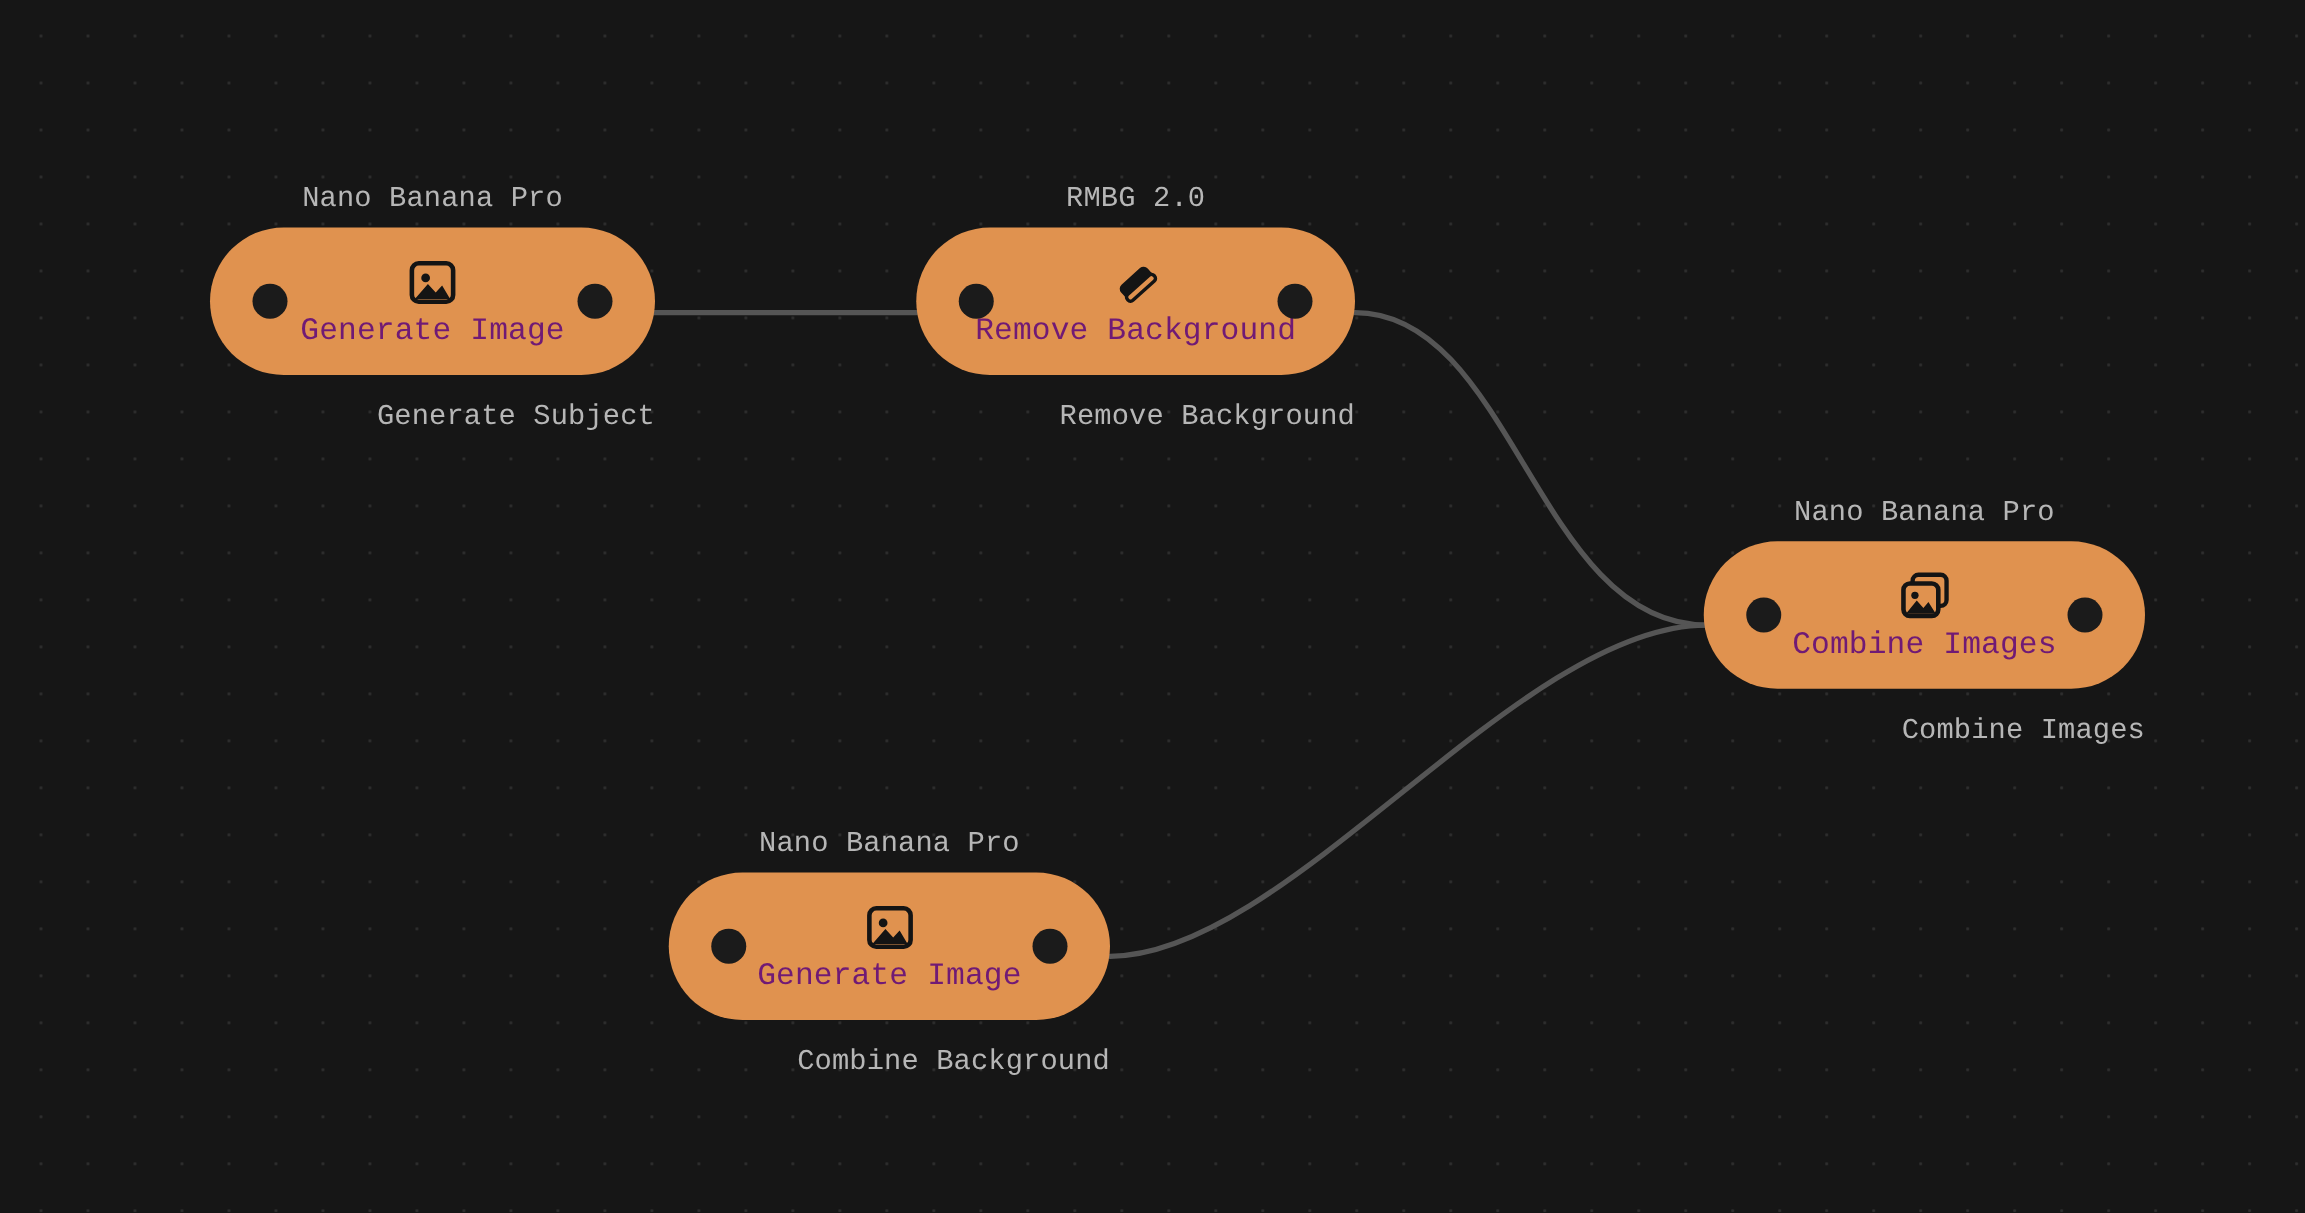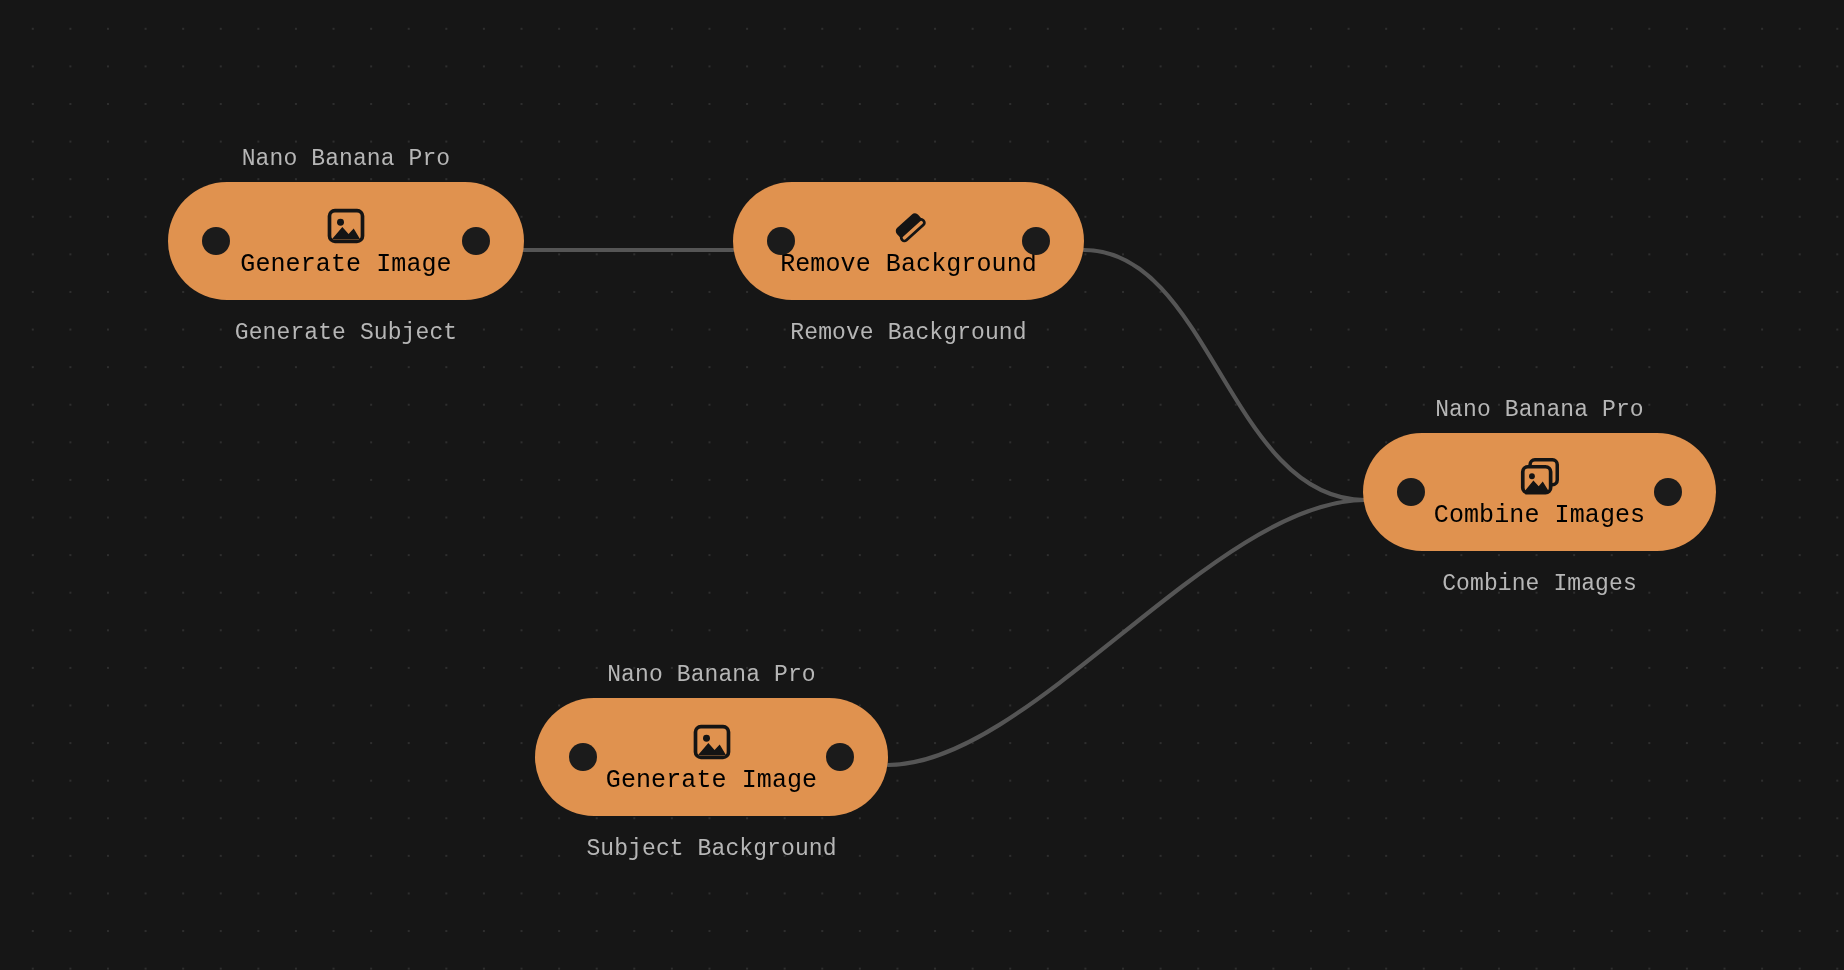--- a/index.html
+++ b/index.html
@@ -26,21 +26,21 @@
     position:absolute; left:0; width:100%;
     text-align:center;
     color:#b6b6b6;
     font-size:23px;
     letter-spacing:.1px;
     white-space:nowrap;
     top:-36px;
   }
   .node-caption {
     position:absolute; left:0; width:100%;
-    text-align:center;
+    text-align:right;
     color:#b6b6b6;
     font-size:23px;
     letter-spacing:.1px;
     white-space:nowrap;
     bottom:-46px;
   }
   .node-body {
     position:relative;
     width:100%; height:100%;
     background:#e0924f;
@@ -49,21 +49,21 @@
     flex-direction:column;
     align-items:center;
     justify-content:center;
   }
   .node-icon {
     display:block;
     margin-bottom:2px;
     line-height:0;
   }
   .node-title {
-    color:#000000;
+    color:#701a75;
     font-size:25px;
     letter-spacing:.1px;
     white-space:nowrap;
   }
   .port {
     position:absolute;
     top:50%;
     width:28px; height:28px;
     margin-top:-14px;
     border-radius:50%;
@@ -94,20 +94,21 @@
           <circle cx="9" cy="10" r="1.9" fill="#141414"></circle>
           <path d="M4.3 19.2 L10 12.6 L13.4 16.4 L16.2 13.3 L19.7 19.2 Z" fill="#141414"></path>
         </svg>
       </span>
       <span class="node-title">Generate Image</span>
     </div>
     <div class="node-caption">Generate Subject</div>
   </div>
 
   <div class="node-wrap" style="left: 733px; top: 182px; width: 351px; height: 118px;">
+    <div class="node-header">RMBG 2.0</div>
     <div class="node-body">
       <span class="port in"></span>
       <span class="port out"></span>
       <span class="node-icon">
         <svg width="44" height="44" viewBox="0 0 24 24" fill="none">
           <g transform="rotate(-42 12 12)">
             <rect x="4.2" y="8.4" width="15.6" height="8.4" rx="2.4" fill="#141414"></rect>
             <rect x="4.2" y="13.4" width="15.6" height="3.4" rx="1.5" fill="#e0924f" stroke="#141414" stroke-width="1.5"></rect>
           </g>
         </svg>
@@ -142,16 +143,16 @@
       <span class="port out"></span>
       <span class="node-icon">
         <svg width="44" height="44" viewBox="0 0 24 24" fill="none">
           <rect x="3" y="3.6" width="18" height="16.8" rx="3" stroke="#141414" stroke-width="2"></rect>
           <circle cx="9" cy="10" r="1.9" fill="#141414"></circle>
           <path d="M4.3 19.2 L10 12.6 L13.4 16.4 L16.2 13.3 L19.7 19.2 Z" fill="#141414"></path>
         </svg>
       </span>
       <span class="node-title">Generate Image</span>
     </div>
-    <div class="node-caption">Subject Background</div>
+    <div class="node-caption">Combine Background</div>
   </div>
 
 </div>
 
 </body></html>

